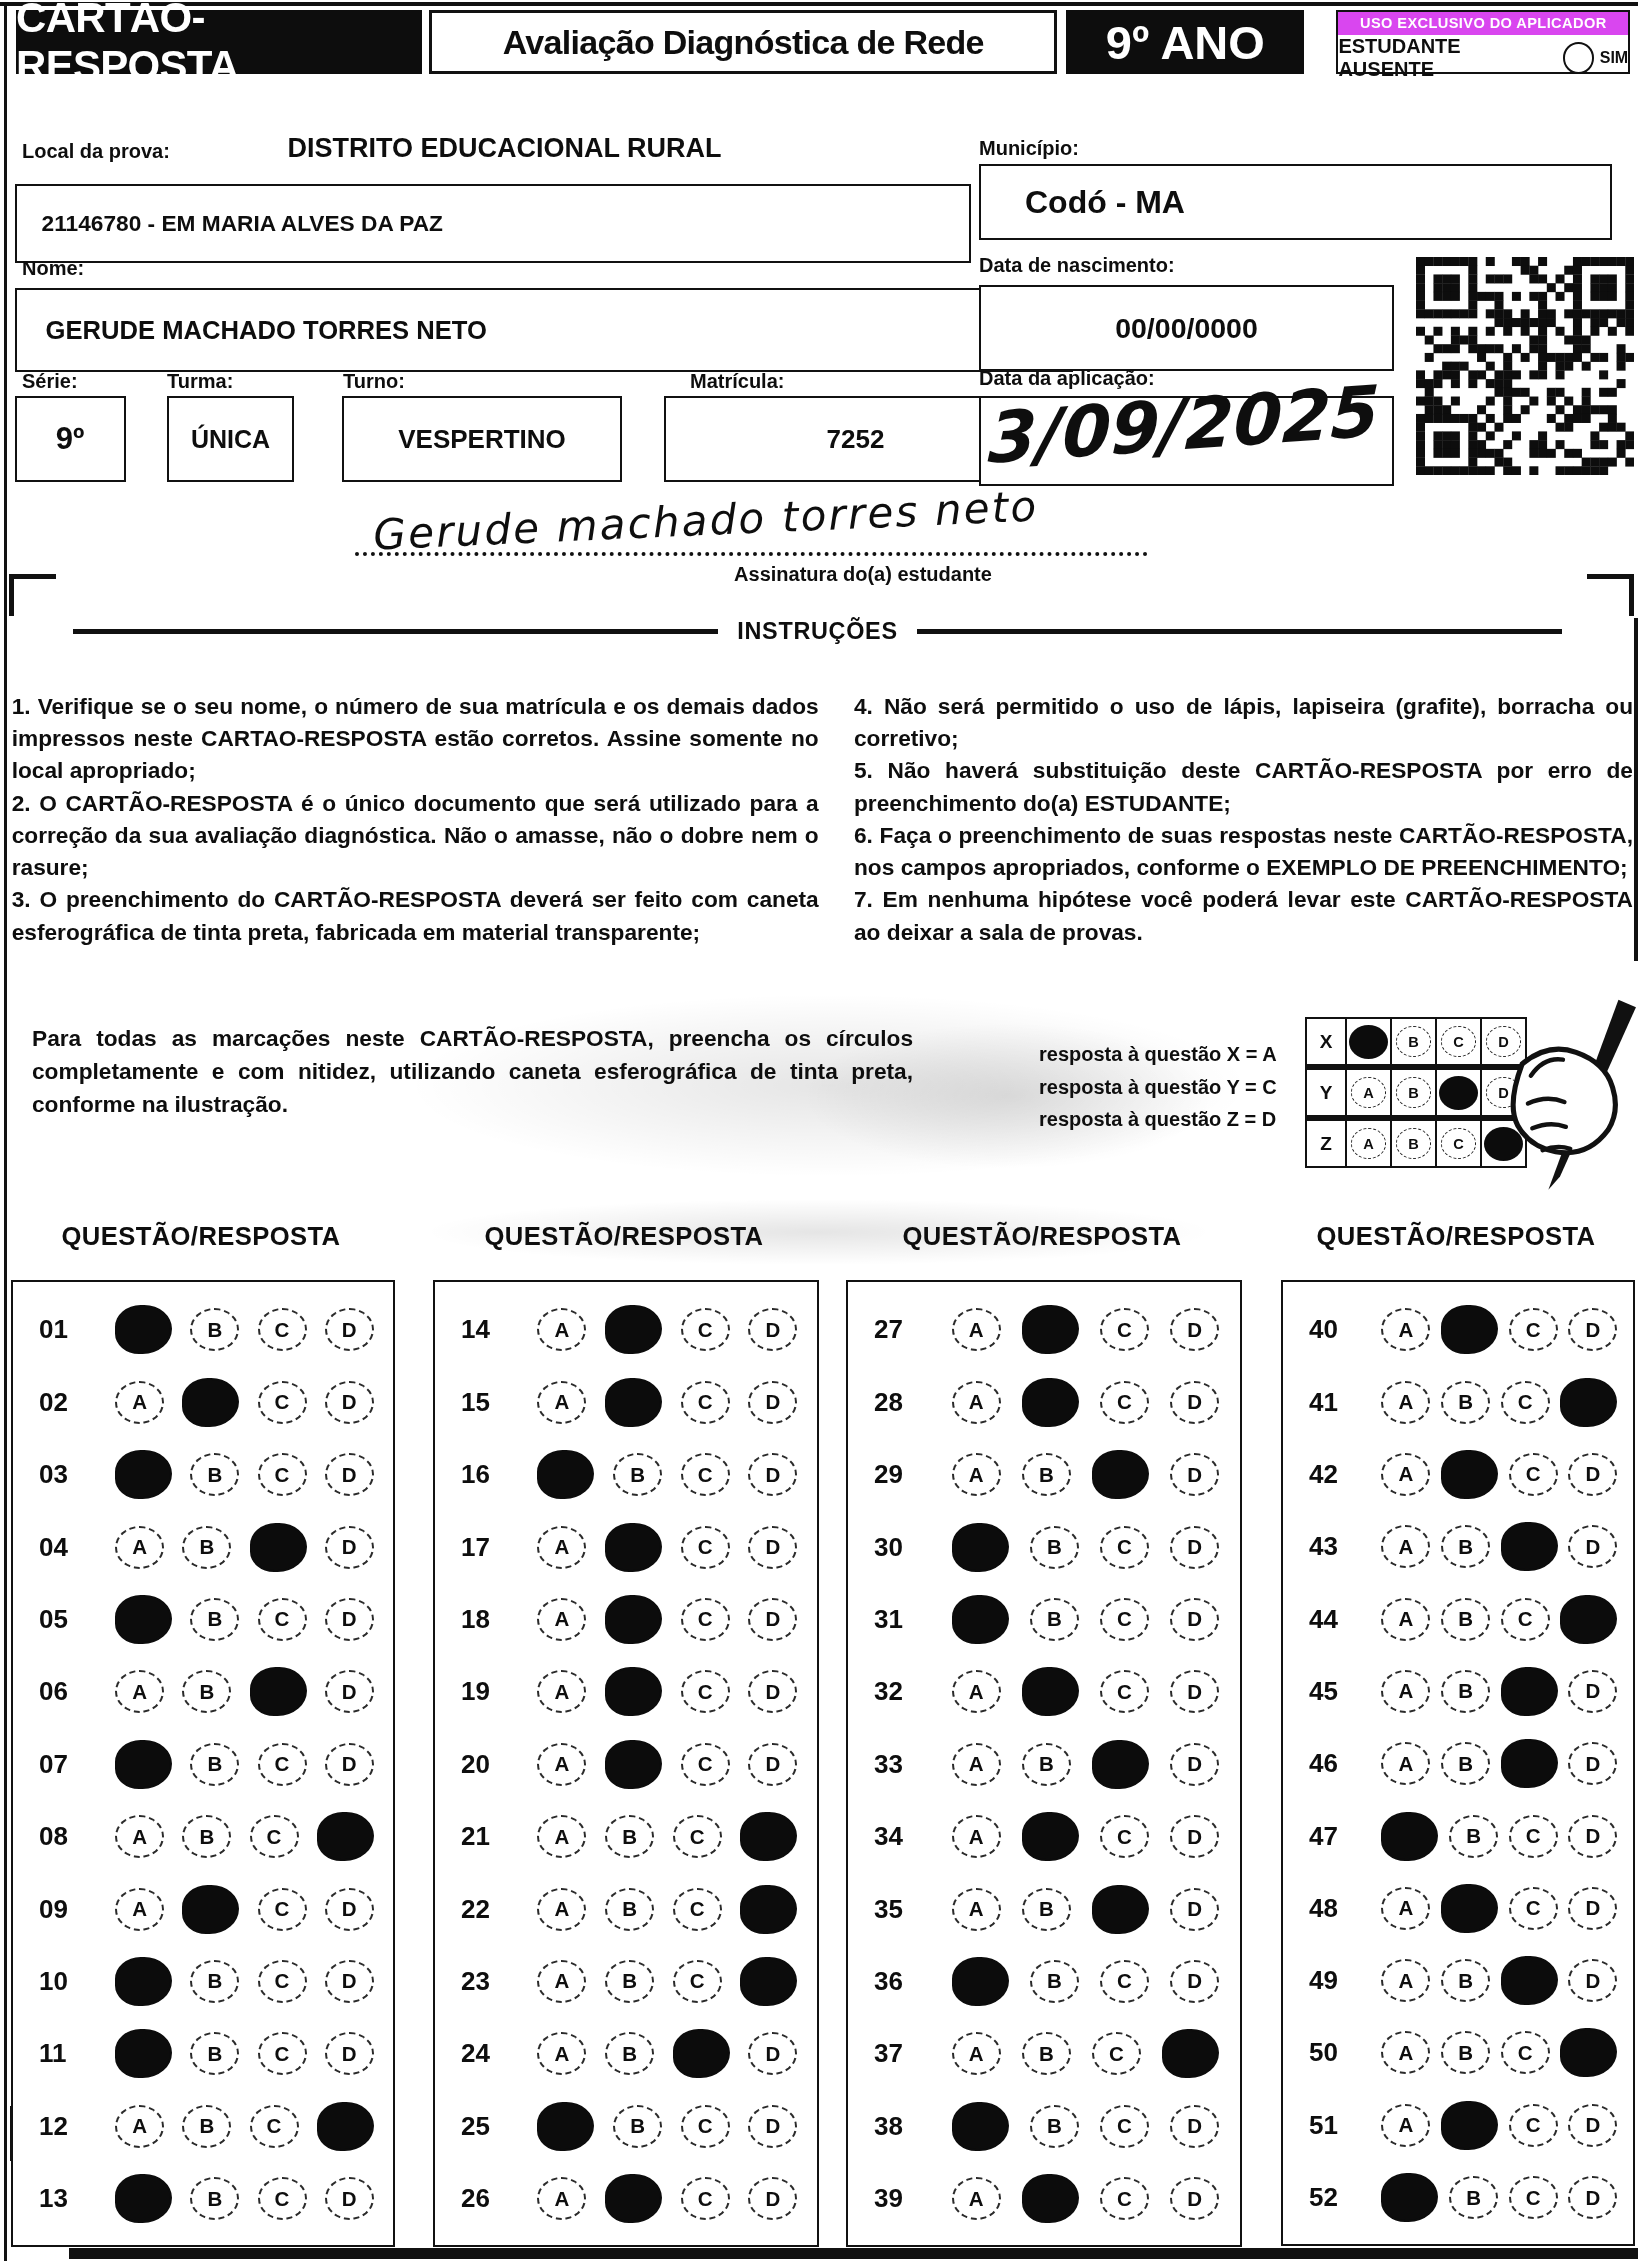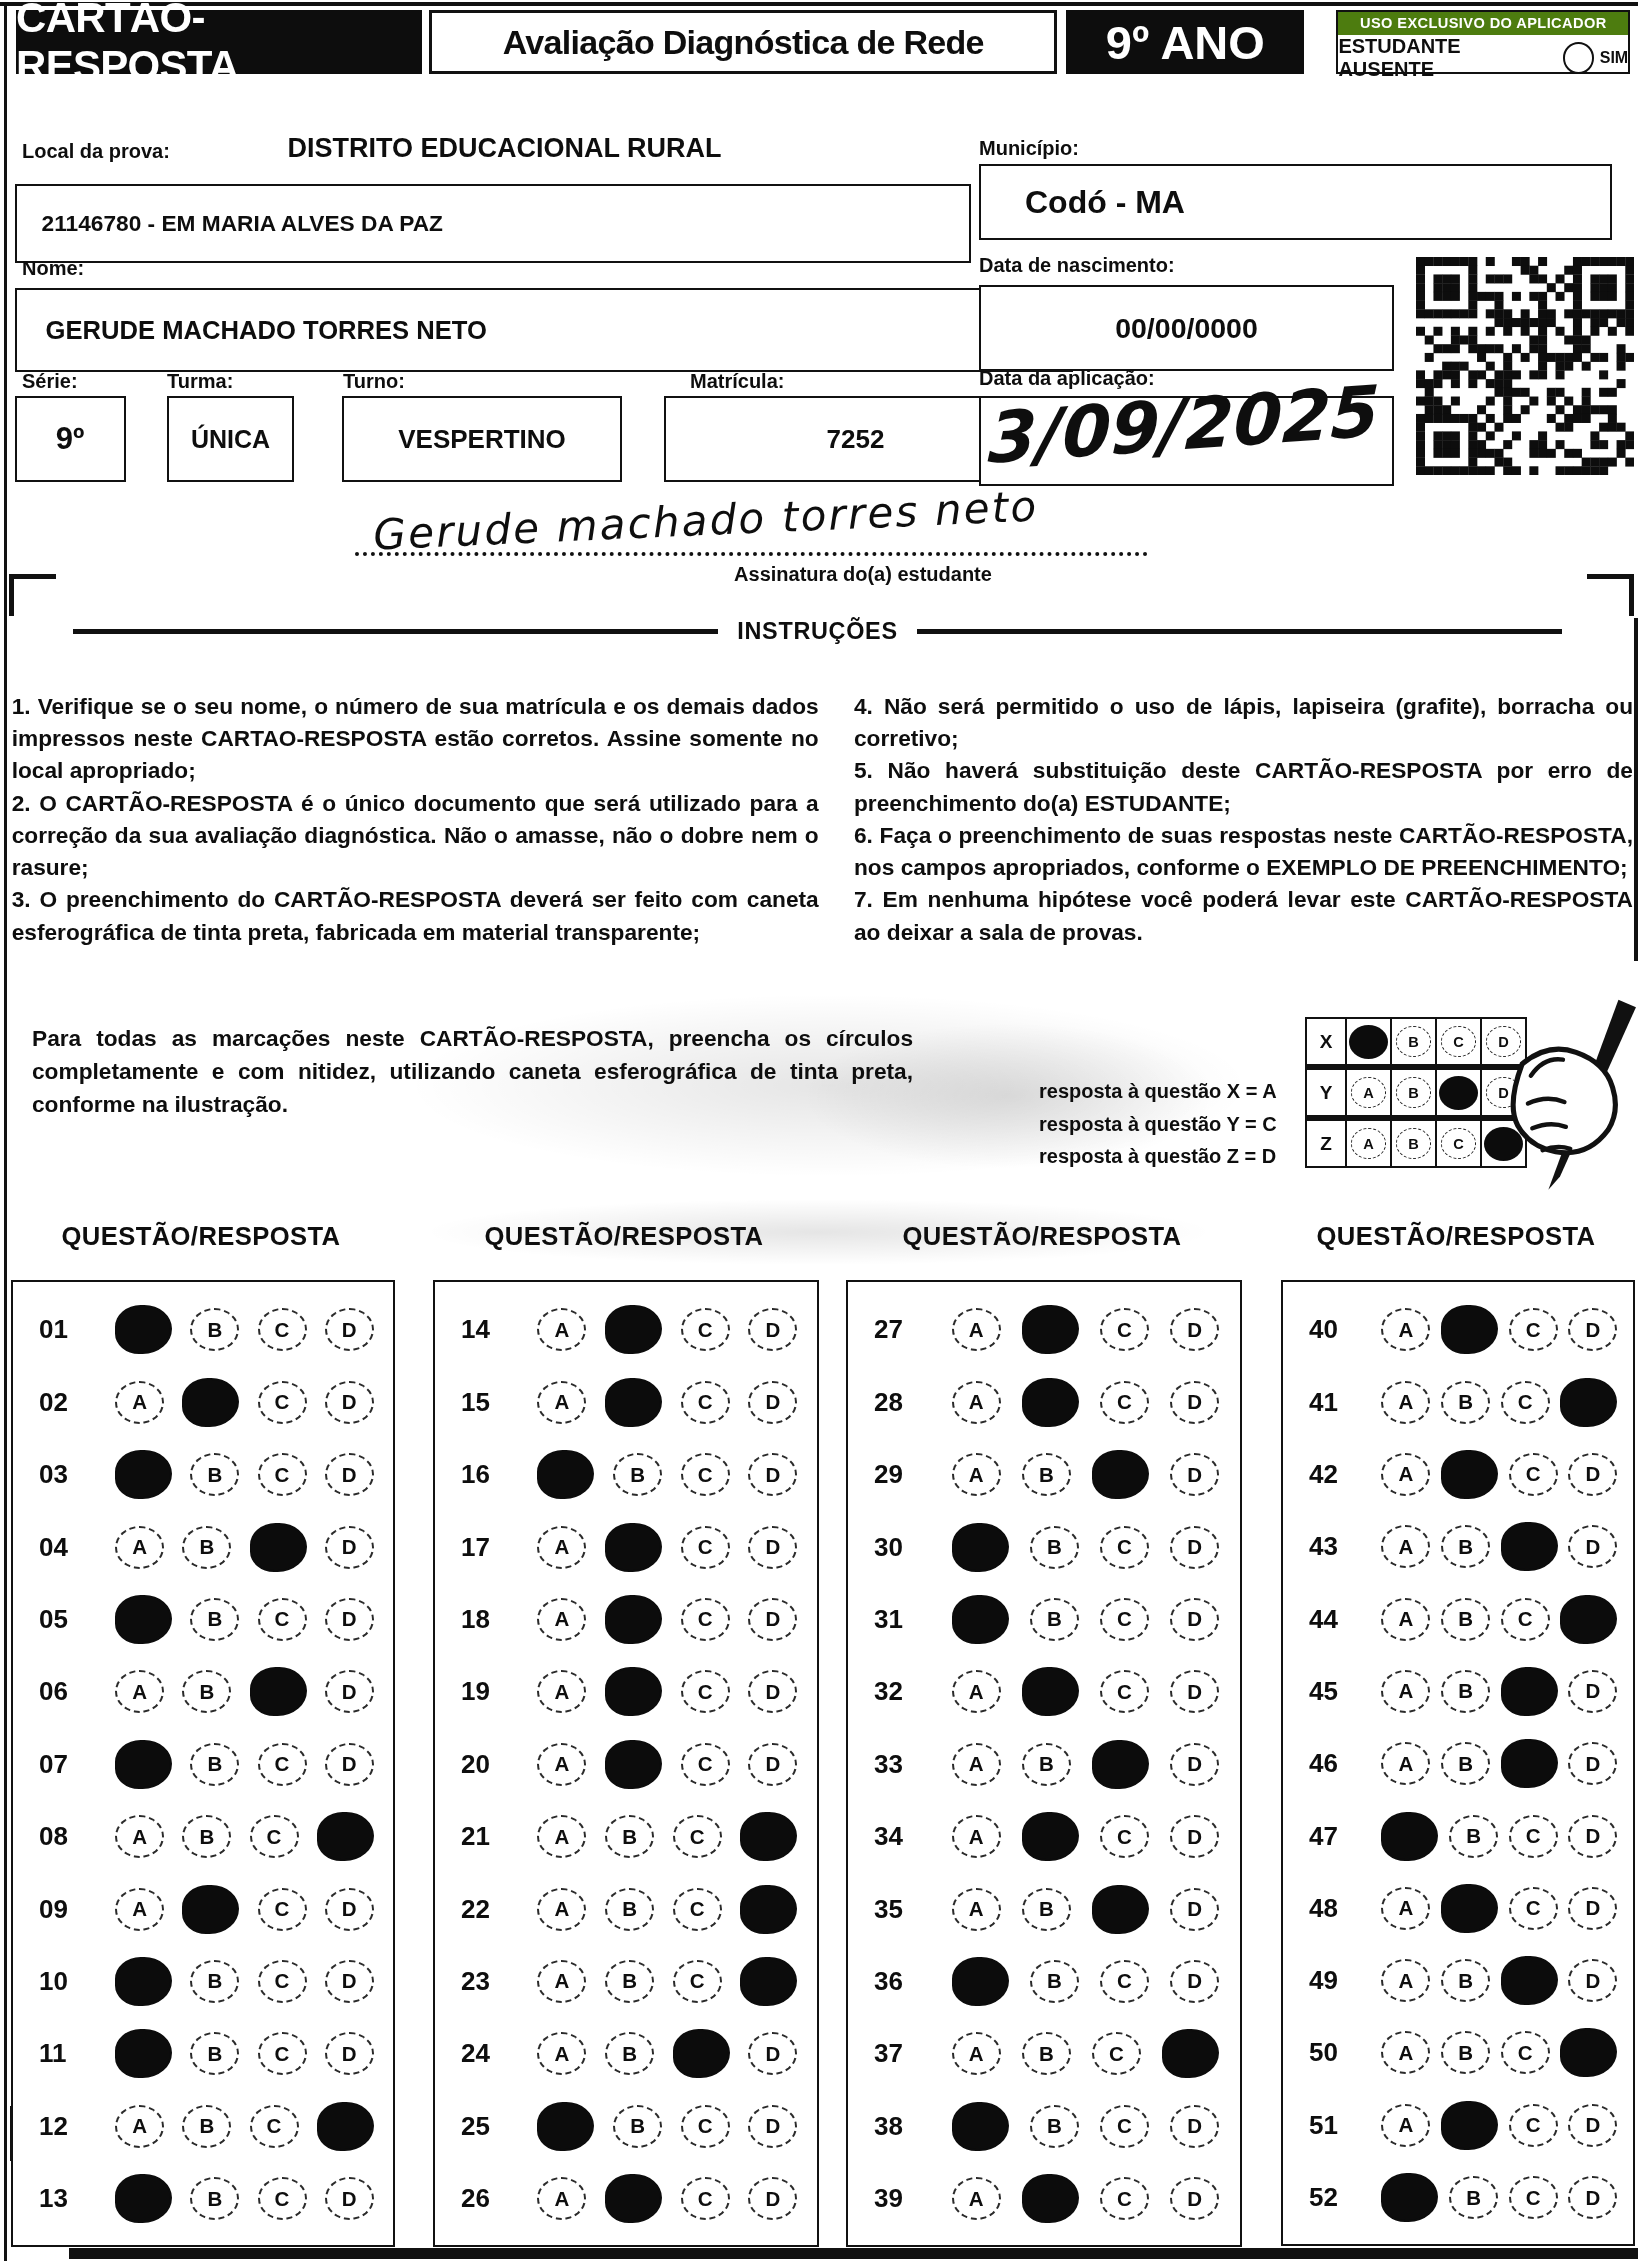--- a/index.html
+++ b/index.html
@@ -21,21 +21,21 @@
   .bottom-bar{left:69px;top:2248px;right:0;height:11px;background:#111;}
   
   .header{left:16px;top:10.2px;height:64px;display:flex;border-radius:6px;}
   .h-card{width:409px;background:#0d0d0d;color:#fff;display:flex;align-items:center;justify-content:center;
           font-size:42px;font-weight:700;letter-spacing:-0.7px;}
   .h-exam{width:627px;margin-left:7.3px;border:3.7px solid #111;background:#fff;display:flex;align-items:center;justify-content:center;
           font-size:34px;font-weight:700;letter-spacing:-0.7px;}
   .h-grade{width:240px;margin-left:8.8px;background:#0d0d0d;color:#fff;display:flex;align-items:center;justify-content:center;
           font-size:47px;font-weight:700;}
   .h-aplicador{width:292px;margin-left:32px;border:2.9px solid #111;display:flex;flex-direction:column;}
-  .h-aplicador-strip{background:#4d7c0f;color:#fff;font-size:14.6px;font-weight:700;text-align:center;
+  .h-aplicador-strip{background:#d946ef;color:#fff;font-size:14.6px;font-weight:700;text-align:center;
           padding:2.9px 0 3.7px;letter-spacing:0.4px;}
   .h-aplicador-body{flex:1;display:flex;align-items:center;justify-content:center;gap:5.8px;font-size:20px;font-weight:700;}
   .circle-blank{width:28px;height:28px;border:2.2px solid #111;border-radius:50%;display:inline-block;}
   .sim{font-size:16px;font-weight:700;}
   
   .lbl{font-size:20px;font-weight:700;}
   .fbox{border:2.9px solid #111;background:#fff;display:flex;align-items:center;font-weight:700;}
   .district{font-size:27px;font-weight:700;text-align:center;}
   .qr{left:1416px;top:257px;width:218px;height:218px;}
   .hand-date{font-size:70px;font-weight:700;font-style:italic;transform:rotate(-4deg) skewX(-6deg);
@@ -470,21 +470,21 @@
     <p>3. O preenchimento do CARTÃO-RESPOSTA deverá ser feito com caneta esferográfica de tinta preta, fabricada em material transparente;</p>
   </div>
 <div class="abs instr-col" style="left:854px;top:690px;width:779px;">
     <p>4. Não será permitido o uso de lápis, lapiseira (grafite), borracha ou corretivo;</p>
     <p>5. Não haverá substituição deste CARTÃO-RESPOSTA por erro de preenchimento do(a) ESTUDANTE;</p>
     <p>6. Faça o preenchimento de suas respostas neste CARTÃO-RESPOSTA, nos campos apropriados, conforme o EXEMPLO DE PREENCHIMENTO;</p>
     <p>7. Em nenhuma hipótese você poderá levar este CARTÃO-RESPOSTA ao deixar a sala de provas.</p>
   </div>
 
 <div class="abs ex-text" style="left:32px;top:1022px;width:881px;">Para todas as marcações neste CARTÃO-RESPOSTA, preencha os círculos completamente e com nitidez, utilizando caneta esferográfica de tinta preta, conforme na ilustração.</div>
-<div class="abs ex-legend" style="left:1039px;top:1080px;width:263px;">
+<div class="abs ex-legend" style="left:1039px;top:1043px;width:263px;">
     <p>resposta à questão X = A</p>
     <p>resposta à questão Y = C</p>
     <p>resposta à questão Z = D</p>
   </div>
 <div class="abs ex-grid" id="ex-grid" style="left:1305px;top:1017px;">
     <div class="ex-row">
       <div class="ex-cell">X</div>
       <div class="ex-cell">
         <div class="ex-bubble filled"></div>
       </div>

